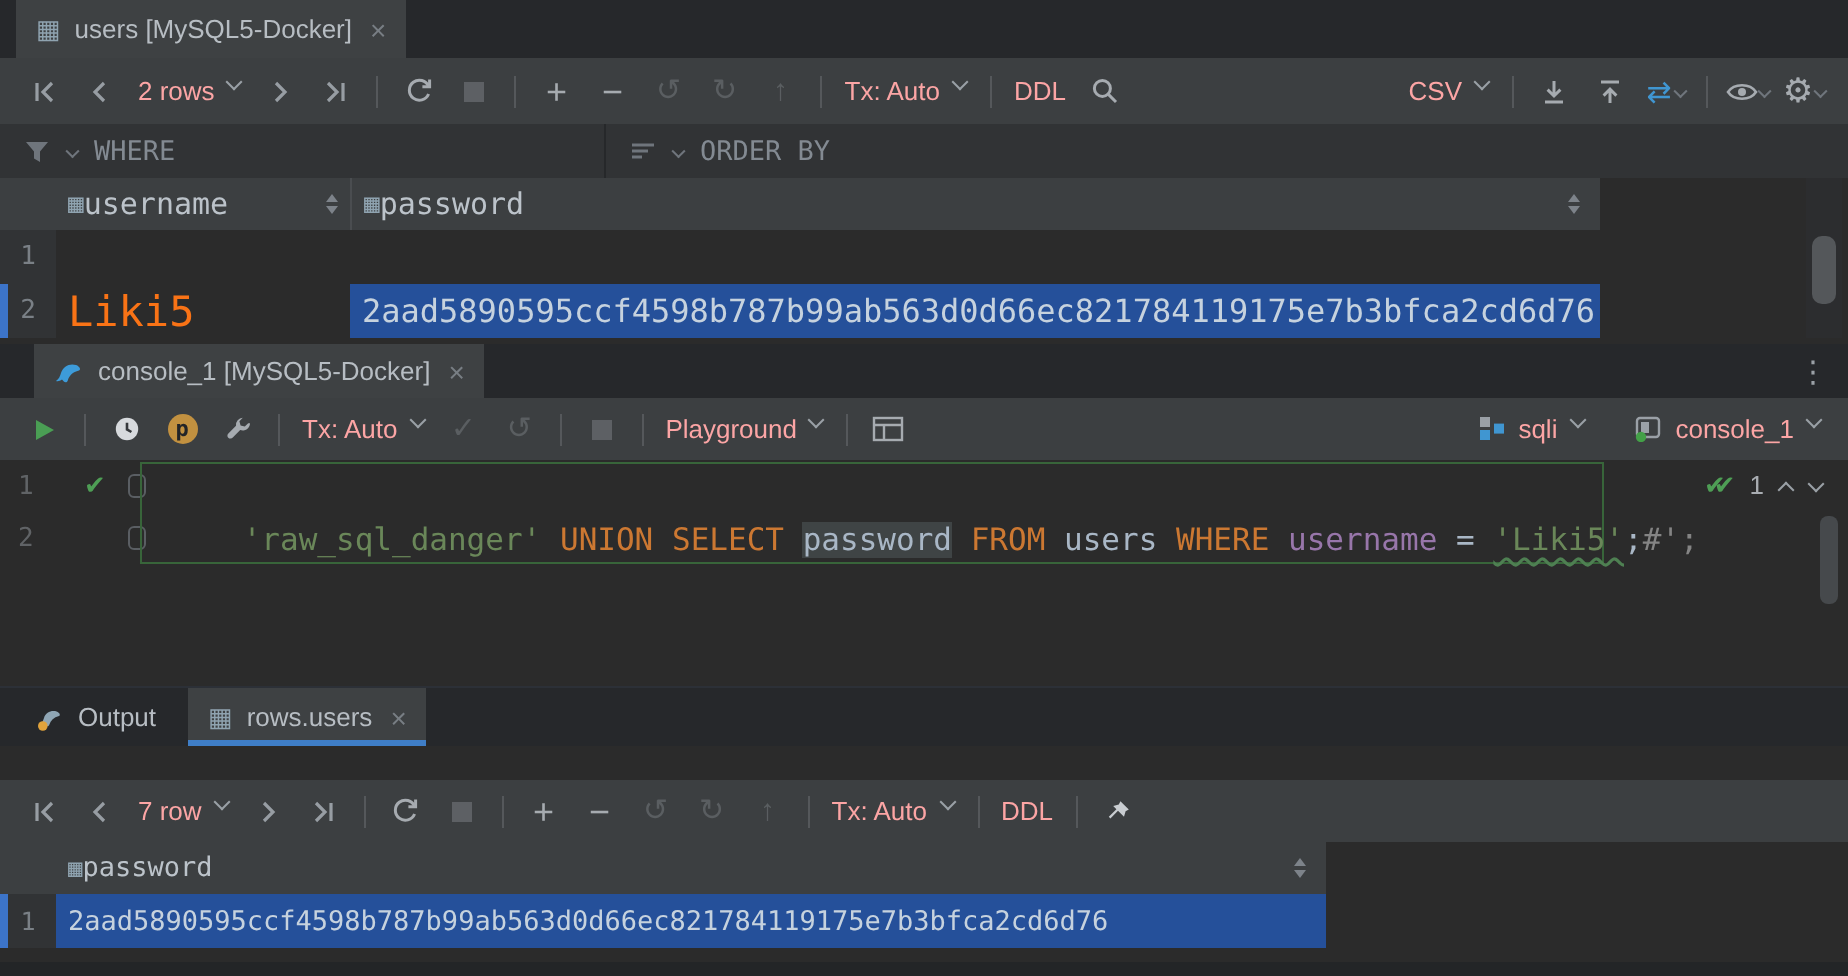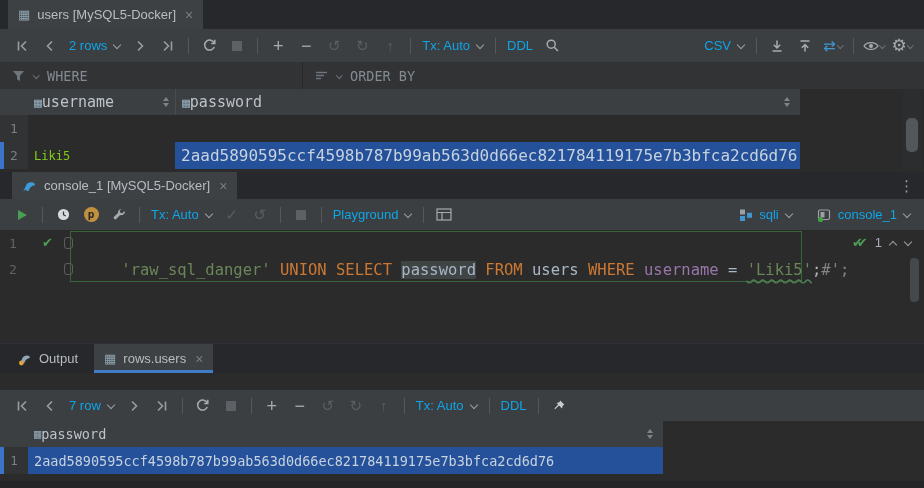--- a/index.html
+++ b/index.html
@@ -18,21 +18,21 @@
   .tab.active { background:#3e4143; }
   .tab .close { color:#787e84; font-size:14px; margin-left:2px; }
   .tab-underline { position:absolute; bottom:0; left:0; right:0; height:3px; background:#3f7ec7; }
   .kebab { margin-left:auto; align-self:center; color:#9aa0a6; font-size:15px; padding:0 10px; }
 
   
   .toolbar { background:#3c3f41; display:flex; align-items:center; padding:0 8px; }
   .tbtn { display:flex; align-items:center; justify-content:center;
           min-width:24px; height:24px; margin:0 2px; }
   .tsep { width:1px; height:16px; background:#55585b; margin:0 6px; }
-  .tlabel { color:#0ea5e9; font-size:13px; display:flex; align-items:center; gap:6px;
+  .tlabel { color:#fca5a5; font-size:13px; display:flex; align-items:flex-start; gap:6px;
             padding:0 5px; white-space:nowrap; }
   .glyph { color:#a6abb0; font-size:15px; line-height:1; }
   .glyph.dis { color:#5a5e61; }
   .plusminus { font-size:18px; color:#a6abb0; font-weight:400; line-height:1; }
   .stopsq { width:10px; height:10px; background:#5d6064; }
   .rightgrp { margin-left:auto; display:flex; align-items:center; }
 
   .chev { display:inline-block; width:8px; height:8px; position:relative; }
   .chev::before { content:""; position:absolute; left:1px; top:0px; width:5px; height:5px;
     border-right:1.5px solid #9aa0a6; border-bottom:1.5px solid #9aa0a6; transform:rotate(45deg); }
@@ -231,31 +231,31 @@
 
   <div class="band" style="top:115px;height:27px">
     <div style="display:flex;height:100%">
       <div class="gut" style="width:28px;font-size:13px">1</div>
     </div>
   </div>
   <div class="band" style="top:142px;height:27px">
     <div class="rowstrip" style="top:0;height:27px"></div>
     <div style="display:flex;height:100%">
       <div class="gut" style="width:28px;font-size:13px">2</div>
-      <div class="cell mono" style="width:147px;font-size:12px;color:#84cc16">Liki5</div>
+      <div class="cell mono" style="width:147px;font-size:21px;color:#f97316">Liki5</div>
       <div class="cell mono selcell" style="width:625px;font-size:16px">2aad5890595ccf4598b787b99ab563d0d66ec821784119175e7b3bfca2cd6d76</div>
     </div>
   </div>
 
   <div class="scrolltrack" style="left:903px;top:89px;width:18px;height:80px">
     <div class="scrollthumb" style="left:3px;top:29px;width:12px;height:34px"></div>
   </div>
 
   <div class="band tabbar" style="top:172px;height:27px">
-    <div class="tab active" style="margin-left:12px">
+    <div class="tab active" style="margin-left:17px">
       <svg width="15" height="14" viewBox="0 0 15 14">
         <path d="M1 11.5C2.5 10.5 3 9 3.5 7.5 4.5 4 8 2.5 11 3.5c2 0.7 2.5 2.5 1.5 2.7-3.2 0.8-5 2.6-5.6 5-0.3 1-1.3 1.3-2 0.6L4 10.8C3 11.5 2 11.8 1 11.5Z" fill="#3d9bd9"></path>
         </svg>
       <span>console_1 [MySQL5-Docker]</span>
       <span class="close">×</span>
     </div>
     <span class="kebab">⋮</span>
   </div>
 
   <div class="band toolbar" style="top:199px;height:31px">

